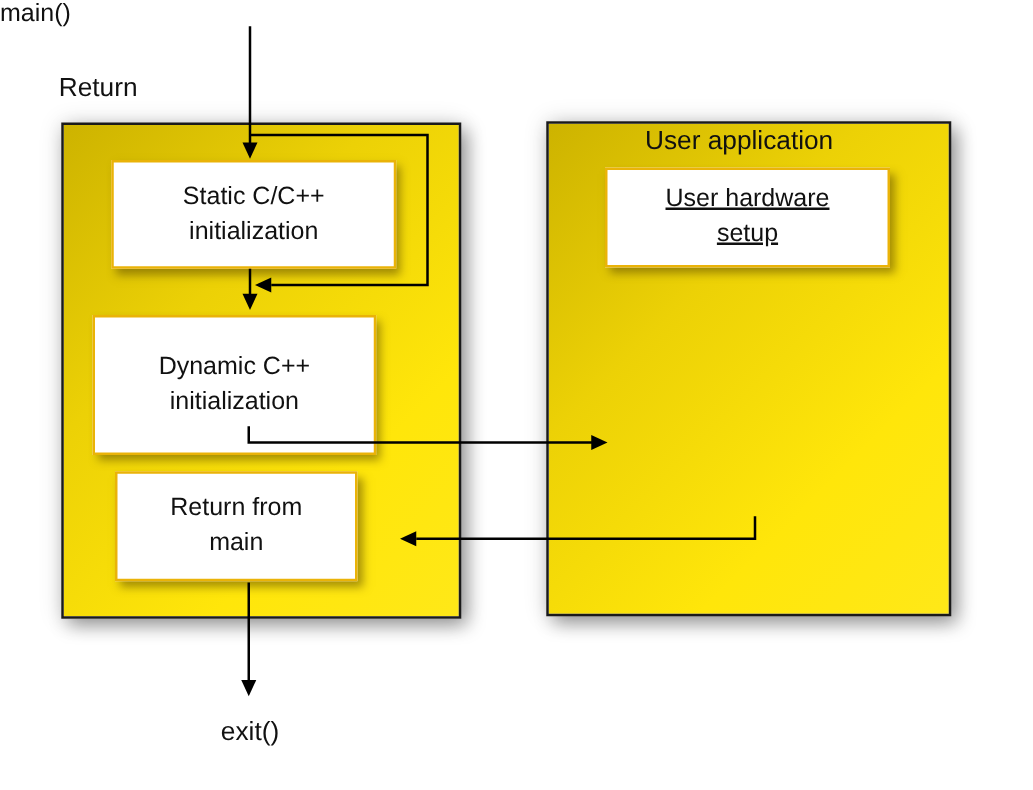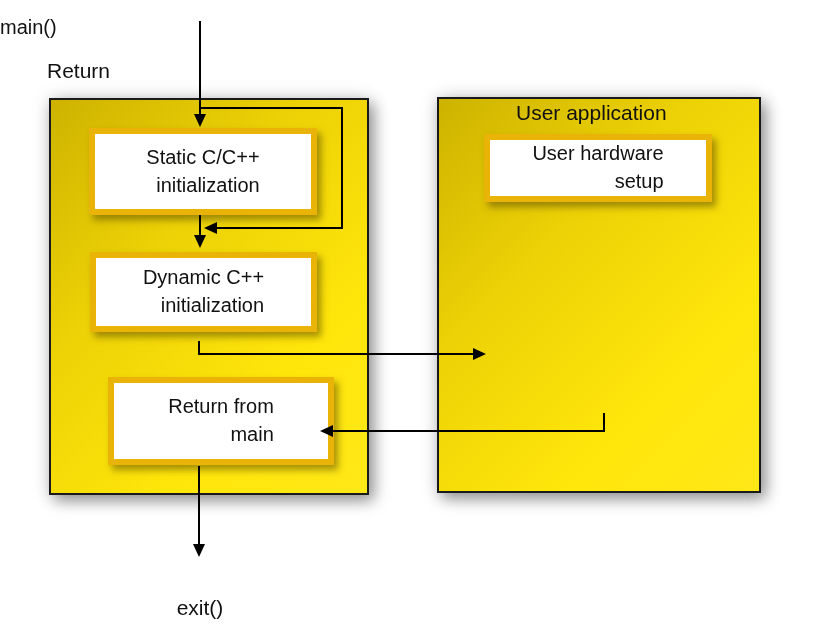--- a/index.html
+++ b/index.html
@@ -21,46 +21,46 @@
     box-shadow:5px 6px 14px rgba(0,0,0,0.38), 0 0 18px rgba(0,0,0,0.14);
     box-sizing:border-box;
   }
   .library-box{left:49px;top:98px;width:320px;height:397px;}
   .userapp-box{left:437px;top:97px;width:324px;height:396px;}
 
   
   .node{
     position:absolute;
     background:#ffffff;
-    border:6px solid #eab308;
+    border:2px solid #eab308;
     box-sizing:border-box;
     box-shadow:4px 5px 7px rgba(92,74,0,0.55);
     display:flex;align-items:center;justify-content:center;
-    text-align:right;
+    text-align:center;
     font-size:20px;line-height:1.38;
     white-space:pre-line;
     z-index:2;
   }
   .node-static{left:89px;top:128px;width:228px;height:87px;}
-  .node-dynamic{left:90px;top:252px;width:227px;height:80px;}
-  .node-return{left:108px;top:377px;width:226px;height:88px;}
-  .node-hw{left:484px;top:134px;width:228px;height:68px;}
+  .node-dynamic{left:74px;top:252px;width:227px;height:112px;}
+  .node-return{left:92px;top:377px;width:194px;height:88px;}
+  .node-hw{left:484px;top:134px;width:228px;height:80px;text-decoration:underline;}
   .node-usercode{left:489px;top:283px;width:227px;height:129px;}
 
   
   .group-label{
     position:absolute;
     font-size:21px;
     z-index:3;
   }
   .label-library{left:47px;top:59px;}
   .label-userapp{left:516px;top:59px;margin-top:42px;}
-  .label-main{left:492px;top:250px;font-size:20px;z-index:3;margin-top:16px;}
+  .label-main{left:492px;top:250px;font-size:20px;z-index:3;}
   .label-exit{
-    position:absolute;left:150px;top:596px;width:100px;
+    position:absolute;left:150px;top:574px;width:100px;
     text-align:center;font-size:21px;z-index:3;
   }
 
   
   svg.connectors{
     position:absolute;left:0;top:0;width:826px;height:632px;
     z-index:5;pointer-events:none;
   }
   svg.connectors path.line{stroke:#000000;stroke-width:2;fill:none;}
   svg.connectors polygon.head{fill:#000000;stroke:none;}

